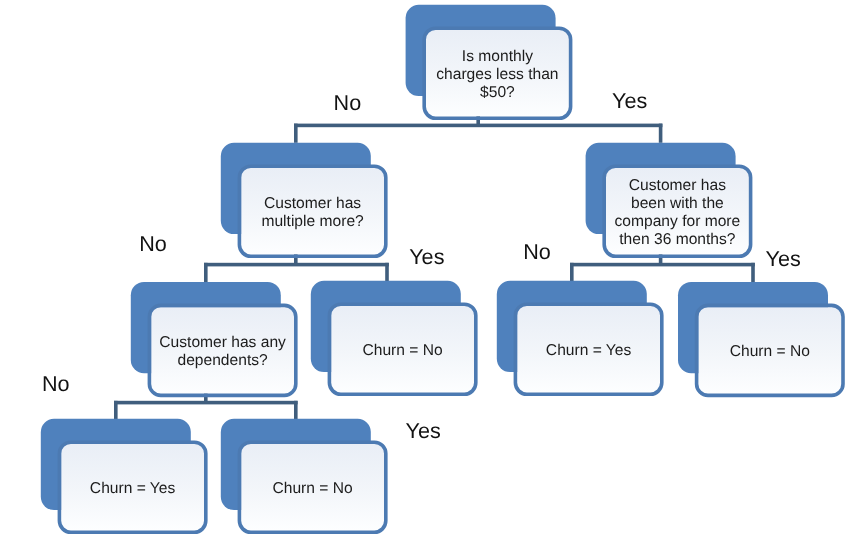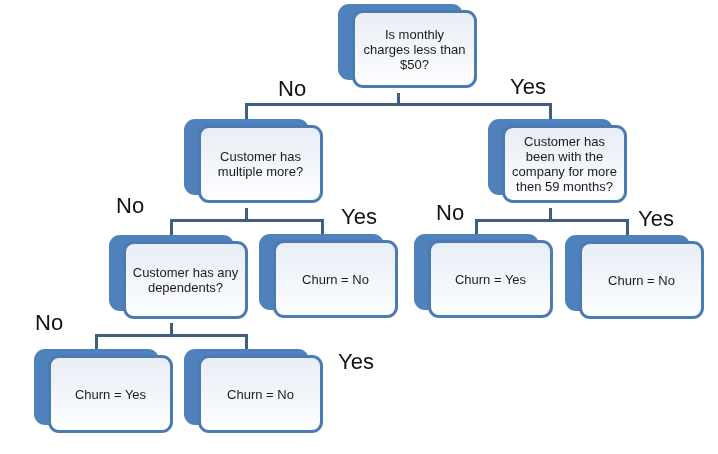--- a/index.html
+++ b/index.html
@@ -15,21 +15,21 @@
   .node { position: absolute; }
   .node .shadow {
     position: absolute;
     left: 0; top: 0;
     width: 125px; height: 76px;
     background: var(--accent, #4f81bd);
     border-radius: 11px;
   }
   .node .card {
     position: absolute;
-    left: 14px; top: 6px;
+    left: 14px; top: 18px;
     width: 125px; height: 78px;
     box-sizing: border-box;
     background: linear-gradient(180deg, #e9eef6 0%, #f3f6fa 55%, #fdfeff 100%);
     border: 3px solid var(--border, #4c7ab2);
     border-radius: 11px;
     display: flex;
     align-items: center;
     justify-content: center;
     padding: 4px 6px;
   }
@@ -63,21 +63,21 @@
   #c2 { left: 475px; top: 219px; width: 154px; height: 3px;  }
   #c3 { left: 475px; top: 219px; width: 3px;   height: 16px; }
   #c4 { left: 626px; top: 219px; width: 3px;   height: 16px; }
   #d1 { left: 170px; top: 323px; width: 3px;   height: 13px; }
   #d2 { left: 95px;  top: 334px; width: 153px; height: 3px;  }
   #d3 { left: 95px;  top: 334px; width: 3px;   height: 16px; }
   #d4 { left: 245px; top: 334px; width: 3px;   height: 16px; }
   
   .branch {
     position: absolute;
-    font-size: 22px;
+    font-size: 18px;
     color: #121212;
   }
   #l-root-no  { left: 278px; top: 76px; }
   #l-root-yes { left: 510px; top: 74px; }
   #l-lines-no  { left: 116px; top: 193px; }
   #l-lines-yes { left: 341px; top: 204px; }
   #l-tenure-no  { left: 436px; top: 200px; }
   #l-tenure-yes { left: 638px; top: 206px; }
   #l-dep-no  { left: 35px;  top: 310px; }
   #l-dep-yes { left: 338px; top: 349px; }
@@ -123,21 +123,21 @@
   <div class="node" id="n-lines">
     <div class="shadow"></div>
     <div class="card">
       <span class="label">Customer has multiple more?</span>
     </div>
   </div>
 
   <div class="node" id="n-tenure">
     <div class="shadow"></div>
     <div class="card">
-      <span class="label">Customer has been with the company for more then 59 months?</span>
+      <span class="label">Customer has been with the company for more then 36 months?</span>
     </div>
   </div>
 
   <div class="node" id="n-dependents">
     <div class="shadow"></div>
     <div class="card">
       <span class="label">Customer has any dependents?</span>
     </div>
   </div>
 

